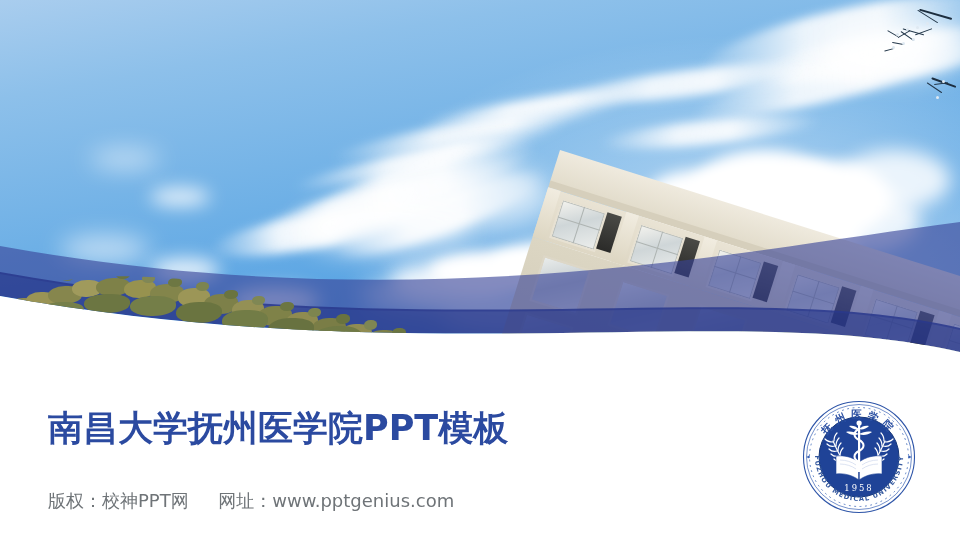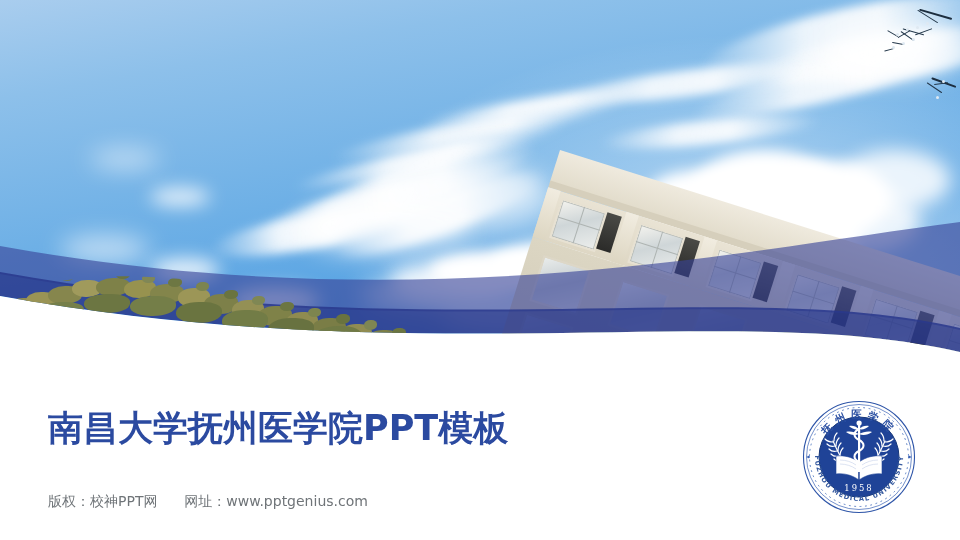--- a/index.html
+++ b/index.html
@@ -117,21 +117,21 @@
     white-space:nowrap;
     font-family:"DejaVu Sans","Liberation Sans",sans-serif;
   }
   .meta1{
     position:absolute;left:48px;top:467px;
     font-size:14px;line-height:20px;color:#6f7478;white-space:nowrap;
     font-family:"DejaVu Sans","Liberation Sans",sans-serif;
   }
   .meta2{
     position:absolute;left:48px;top:491px;
-    font-size:14px;line-height:20px;color:#6f7478;white-space:nowrap;
+    font-size:18px;line-height:20px;color:#6f7478;white-space:nowrap;
     font-family:"DejaVu Sans","Liberation Sans",sans-serif;
   }
   .meta-gap{display:inline-block;width:18px;}
 
   
   .logo{position:absolute;left:800px;top:398px;width:118px;height:118px;}
 </style>
 </head>
 <body>
 

